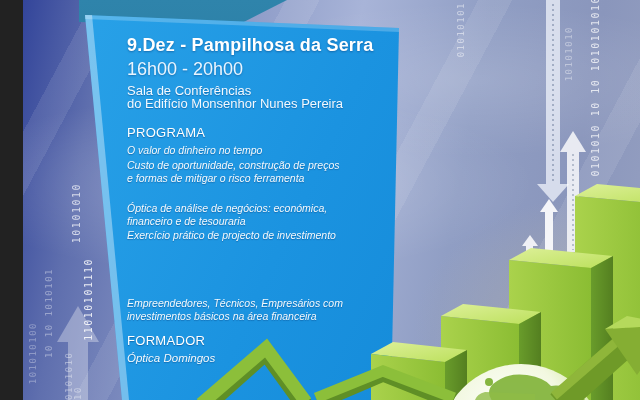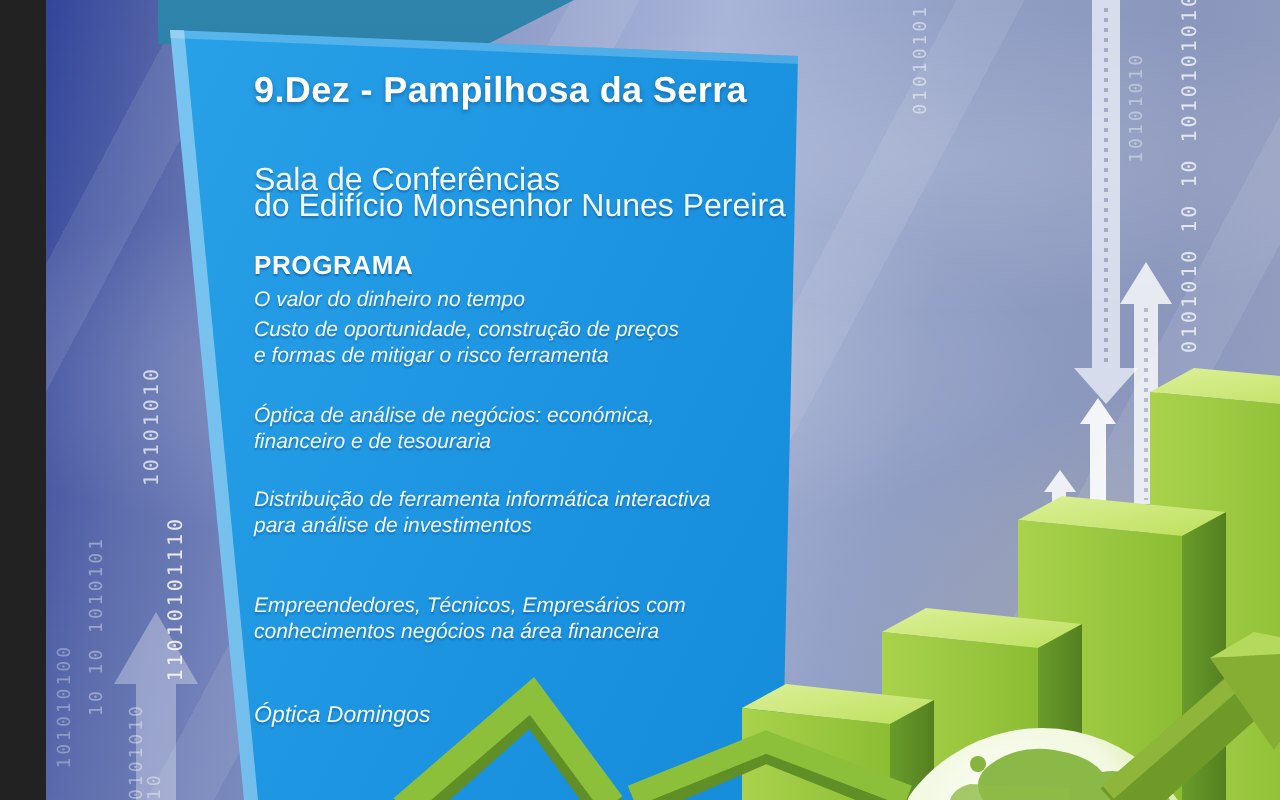--- a/index.html
+++ b/index.html
@@ -45,22 +45,22 @@
   .panel-edge-t{
     position:absolute;inset:0;
     clip-path:polygon(62px 15px,376px 28px,376px 32px,62px 19px);
     background:rgba(255,255,255,.22);
   }
   
   .content{position:absolute;inset:0;color:#fff;}
   .content > div{position:absolute;left:104px;}
   .title{top:35px;font-size:18px;font-weight:bold;letter-spacing:.2px;text-shadow:0 1px 2px rgba(0,50,110,.45);}
   .time{top:59px;font-size:18px;color:#e9f5ff;text-shadow:0 1px 2px rgba(0,50,110,.4);}
-  .venue{top:84px;font-size:16px;line-height:13px;white-space:pre-line;color:#f2f9ff;text-shadow:0 1px 1px rgba(0,50,110,.4);}
-  .sec-title{font-size:13px;font-weight:bold;letter-spacing:.3px;text-shadow:0 1px 1px rgba(0,50,110,.45);}
+  .venue{top:84px;font-size:13px;line-height:13px;white-space:pre-line;color:#f2f9ff;text-shadow:0 1px 1px rgba(0,50,110,.4);}
+  .sec-title{font-size:13px;font-weight:normal;letter-spacing:.3px;text-shadow:0 1px 1px rgba(0,50,110,.45);}
   .item{font-size:10.5px;line-height:12.5px;white-space:pre-line;color:rgba(255,255,255,.95);text-shadow:0 1px 1px rgba(0,50,110,.38);font-style:italic;}
   
   svg.scene{position:absolute;inset:0;pointer-events:none;}
 </style>
 </head>
 <body>
 
 <div id="poster">
 
   <div class="sky"></div>
@@ -79,35 +79,36 @@
     </g>
   </svg>
 
   <div class="fold"></div>
   <div class="panel"></div>
   <div class="panel-edge-l"></div>
   <div class="panel-edge-t"></div>
 
   <div class="content">
     <div class="title">9.Dez - Pampilhosa da Serra</div>
+    <div class="time">16h00 - 20h00</div>
     <div class="venue">Sala de Conferências
 do Edifício Monsenhor Nunes Pereira</div>
 
     <div class="sec-title" style="top:125px">PROGRAMA</div>
     <div class="item" style="top:144px">O valor do dinheiro no tempo</div>
     <div class="item" style="top:159px">Custo de oportunidade, construção de preços
 e formas de mitigar o risco ferramenta</div>
     <div class="item" style="top:202px">Óptica de análise de negócios: económica,
 financeiro e de tesouraria</div>
-    <div class="item" style="top:244px">Distribuição de ferramenta informática interactiva
-para análise de investimentos</div>
+    <div class="item" style="top:229px">Exercício prático de projecto de investimento</div>
 
     <div class="item" style="top:297px">Empreendedores, Técnicos, Empresários com
-conhecimentos negócios na área financeira</div>
-
+investimentos básicos na área financeira</div>
+
+    <div class="sec-title" style="top:333px">FORMADOR</div>
     <div class="item" style="top:352px;font-size:11.5px">Óptica Domingos</div>
   </div>
 
   <div class="bin" style="left:434px;top:2px;font-size:9px;opacity:.5">01010101</div>
   <div class="bin" style="left:568px;top:-4px;font-size:10px;opacity:.75">0101010 10 10 1010101010</div>
   <div class="bin" style="left:542px;top:26px;font-size:9px;opacity:.4">10101010</div>
   <div class="bin" style="left:626px;top:-2px;font-size:9px;opacity:.5">010101</div>
 
   <svg class="scene" width="640" height="400" viewBox="0 0 640 400">
     <defs>

